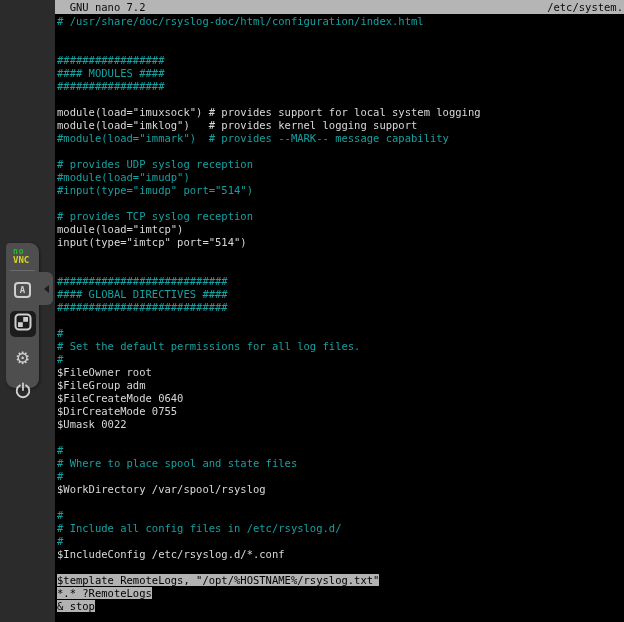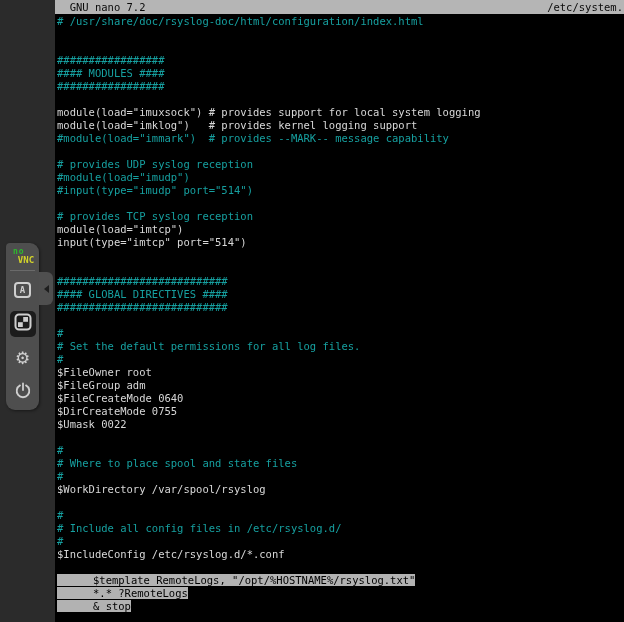--- a/index.html
+++ b/index.html
@@ -28,30 +28,30 @@
   .titlebar{position:absolute;left:0;top:0;width:100%;height:14px;
             background:var(--titlebar-bg);color:var(--titlebar-fg);
             font-size:10.5px;line-height:14px;white-space:pre;padding-left:8px;}
   .titlebar .tl-left{position:absolute;left:2px;top:0;}
   .titlebar .tl-right{position:absolute;right:1px;top:0;}
   .buffer{position:absolute;left:2px;top:15px;right:0;
           font-size:10.5px;line-height:13px;white-space:pre;}
   .line{height:13px;color:var(--code);}
   .line.comment{color:var(--comment);}
   .line.code{color:var(--code);}
-  .line.selected .hl{background:var(--sel-bg);color:var(--sel-fg);padding-left:36px;}
+  .line.selected .hl{background:var(--sel-bg);color:var(--sel-fg);}
 
   
   .vnc-strip{position:absolute;left:0;top:0;width:55px;height:622px;background:var(--bg-outer);}
-  .vnc-panel{position:absolute;left:6px;top:243px;width:33px;height:167px;
+  .vnc-panel{position:absolute;left:6px;top:243px;width:33px;height:145px;
              background:var(--panel-bg);border-radius:4px 9px 9px 9px;
              box-shadow:1px 1px 3px rgba(0,0,0,.45);}
   .vnc-logo{padding:4px 0 2px 7px;line-height:9px;font-weight:bold;}
   .vnc-logo .lg-top{display:block;font-size:8px;color:var(--logo-green);letter-spacing:1px;}
-  .vnc-logo .lg-bot{display:block;font-size:9px;color:var(--logo-yellow);letter-spacing:0;text-align:center;}
+  .vnc-logo .lg-bot{display:block;font-size:9px;color:var(--logo-yellow);letter-spacing:0;}
   .vnc-sep{border-top:1px solid #6a6a6a;margin:3px 4px 0 4px;}
   .vnc-buttons{display:flex;flex-direction:column;align-items:center;gap:8px;margin-top:6px;}
   .vnc-btn{width:26px;height:26px;display:flex;align-items:center;justify-content:center;
            border-radius:5px;cursor:pointer;}
   .vnc-btn.active{background:var(--panel-active);}
   .key-a{width:17px;height:16px;border:2px solid var(--icon);border-radius:4px;
          display:flex;align-items:center;justify-content:center;
          font-size:9px;font-weight:bold;color:var(--icon);line-height:1;}
   .gear{font-family:"DejaVu Sans",sans-serif;font-size:17px;color:var(--icon);line-height:1;}
   .vnc-handle{position:absolute;left:33px;top:29px;width:14px;height:33px;

